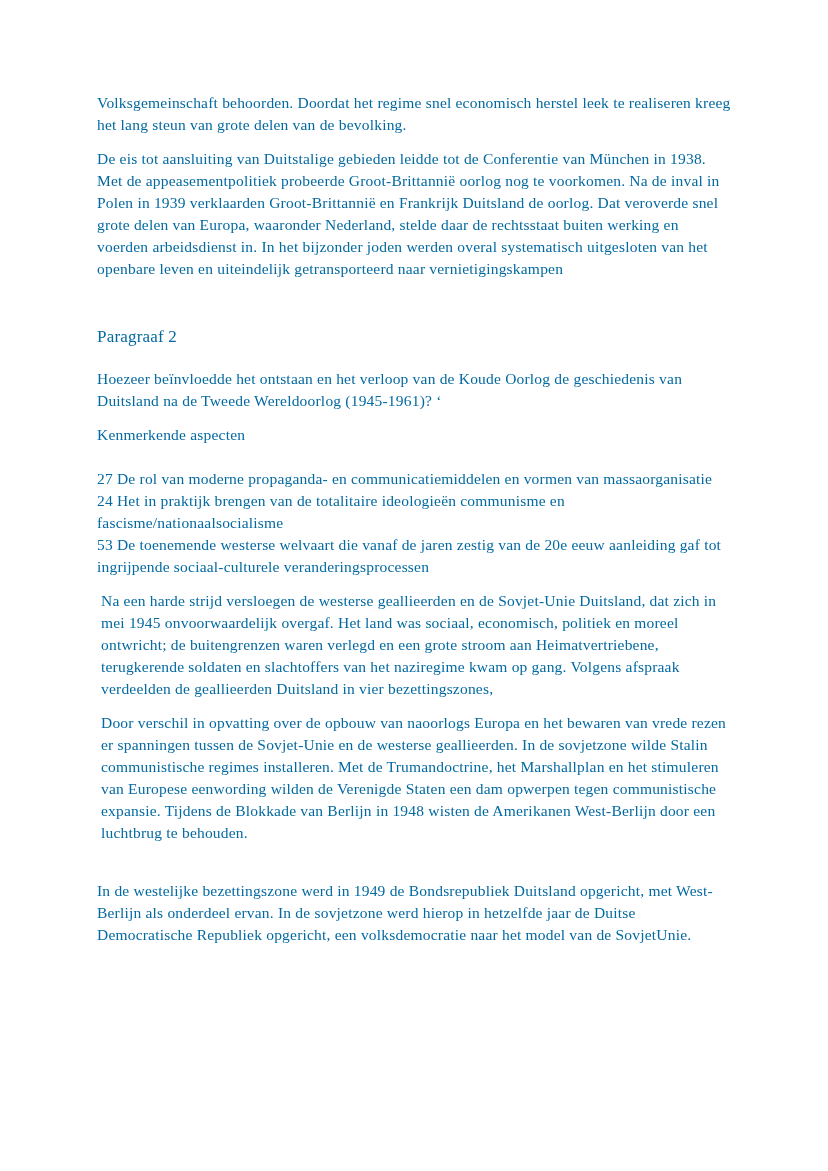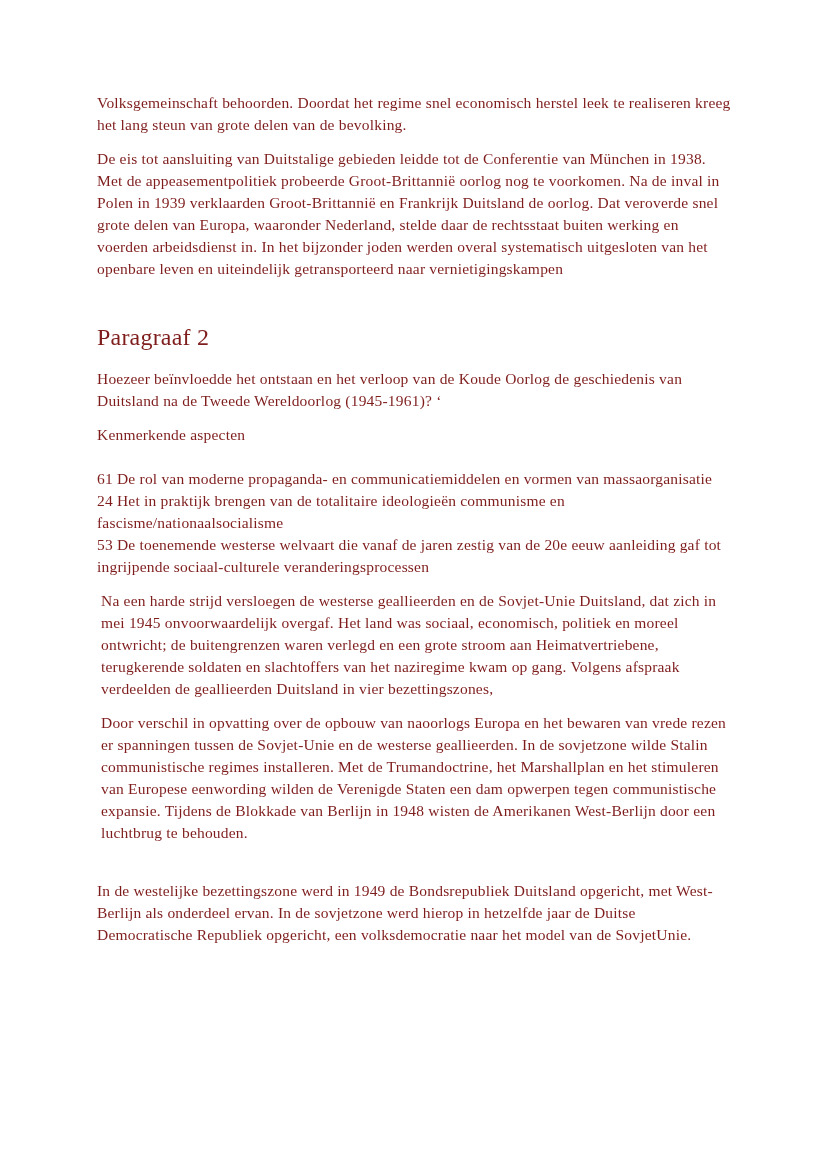--- a/index.html
+++ b/index.html
@@ -10,29 +10,29 @@
     .page {
       width: 828px;
       min-height: 1171px;
       margin: 0 auto;
       background: #ffffff;
       box-sizing: border-box;
       padding: 92px 95px 60px 97px;
       font-family: "Liberation Serif", "DejaVu Serif", serif;
       font-size: 15.5px;
       line-height: 22px;
-      color: #7f1d1d;
+      color: #0369a1;
       font-weight: 500;
       letter-spacing: 0.2px;
     }
     .para {
       margin: 0 0 12px 0;
     }
     .section-heading {
-      font-size: 24px;
+      font-size: 17px;
       line-height: 26px;
       font-weight: 500;
       margin: 44px 0 18px 0;
     }
     .aspects-label {
       margin: 0 0 22px 0;
     }
     .aspects-list {
       margin: 0 0 12px 0;
     }
@@ -55,21 +55,21 @@
 
   <p class="para">De eis tot aansluiting van Duitstalige gebieden leidde tot de Conferentie van München in 1938. Met de appeasementpolitiek probeerde Groot-Brittannië oorlog nog te voorkomen. Na de inval in Polen in 1939 verklaarden Groot-Brittannië en Frankrijk Duitsland de oorlog. Dat veroverde snel grote delen van Europa, waaronder Nederland, stelde daar de rechtsstaat buiten werking en voerden arbeidsdienst in. In het bijzonder joden werden overal systematisch uitgesloten van het openbare leven en uiteindelijk getransporteerd naar vernietigingskampen</p>
 
   <h2 class="section-heading">Paragraaf 2</h2>
 
   <p class="para">Hoezeer beïnvloedde het ontstaan en het verloop van de Koude Oorlog de geschiedenis van Duitsland na de Tweede Wereldoorlog (1945-1961)? ‘</p>
 
   <p class="aspects-label">Kenmerkende aspecten</p>
 
   <div class="aspects-list">
-    <div class="aspect-item">61 De rol van moderne propaganda- en communicatiemiddelen en vormen van massaorganisatie</div>
+    <div class="aspect-item">27 De rol van moderne propaganda- en communicatiemiddelen en vormen van massaorganisatie</div>
     <div class="aspect-item">24 Het in praktijk brengen van de totalitaire ideologieën communisme en fascisme/nationaalsocialisme</div>
     <div class="aspect-item">53 De toenemende westerse welvaart die vanaf de jaren zestig van de 20e eeuw aanleiding gaf tot ingrijpende sociaal-culturele veranderingsprocessen</div>
   </div>
 
   <p class="body-para">Na een harde strijd versloegen de westerse geallieerden en de Sovjet-Unie Duitsland, dat zich in mei 1945 onvoorwaardelijk overgaf. Het land was sociaal, economisch, politiek en moreel ontwricht; de buitengrenzen waren verlegd en een grote stroom aan Heimatvertriebene, terugkerende soldaten en slachtoffers van het naziregime kwam op gang. Volgens afspraak verdeelden de geallieerden Duitsland in vier bezettingszones,</p>
 
   <p class="body-para">Door verschil in opvatting over de opbouw van naoorlogs Europa en het bewaren van vrede rezen er spanningen tussen de Sovjet-Unie en de westerse geallieerden. In de sovjetzone wilde Stalin communistische regimes installeren. Met de Trumandoctrine, het Marshallplan en het stimuleren van Europese eenwording wilden de Verenigde Staten een dam opwerpen tegen communistische expansie. Tijdens de Blokkade van Berlijn in 1948 wisten de Amerikanen West-Berlijn door een luchtbrug te behouden.</p>
 
   <p class="body-para-spaced">In de westelijke bezettingszone werd in 1949 de Bondsrepubliek Duitsland opgericht, met West-Berlijn als onderdeel ervan. In de sovjetzone werd hierop in hetzelfde jaar de Duitse Democratische Republiek opgericht, een volksdemocratie naar het model van de SovjetUnie.</p>
 

